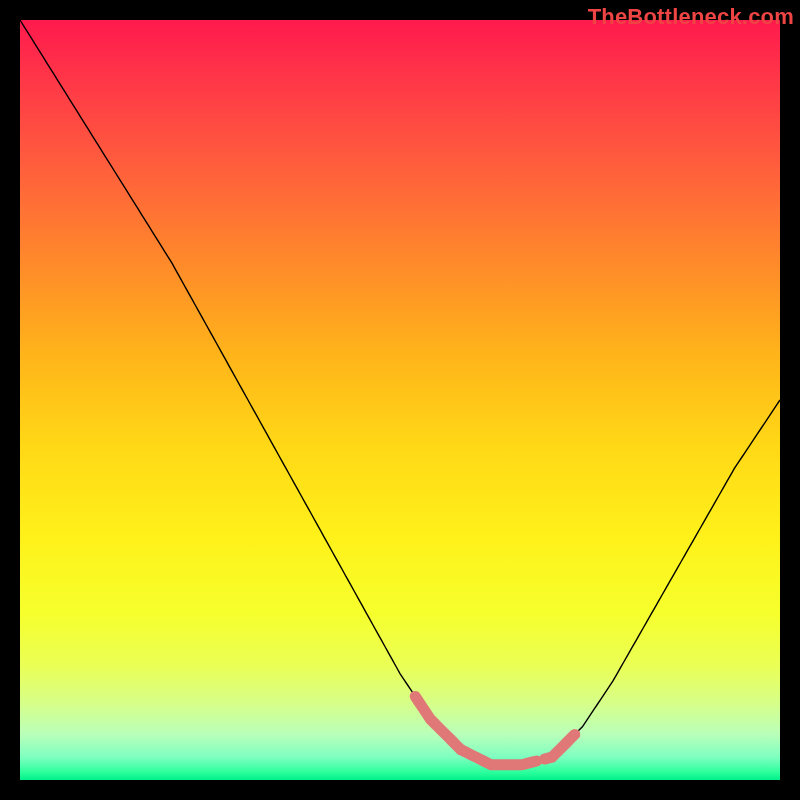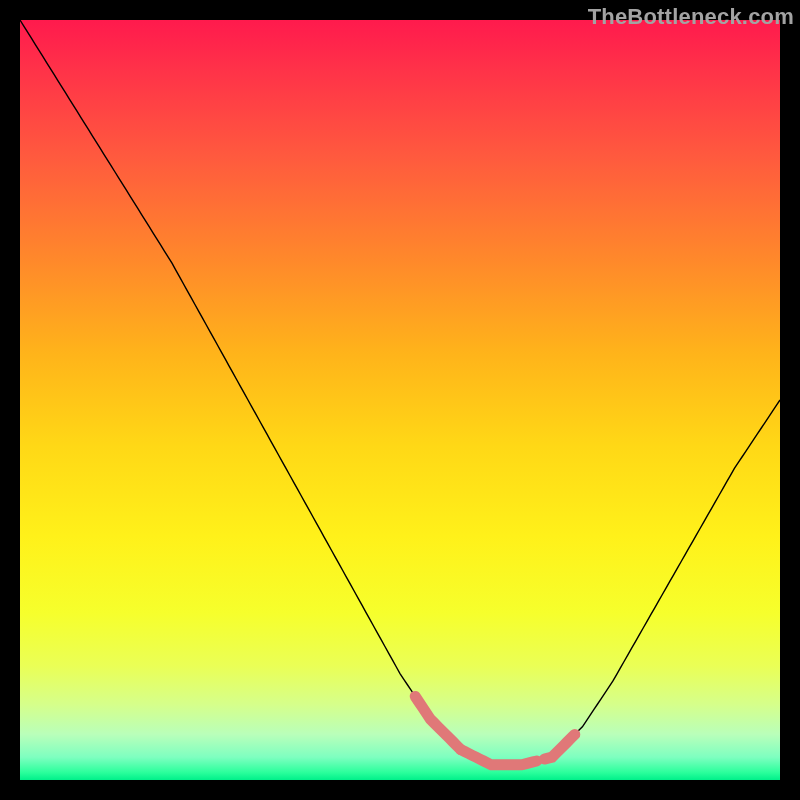--- a/index.html
+++ b/index.html
@@ -13,21 +13,21 @@
   }
   .stage {
     position: relative;
     width: 800px;
     height: 800px;
   }
   .watermark {
     position: absolute;
     top: 4px;
     right: 6px;
-    color: #a3a3a3;
+    color: #ef4444;
     font-size: 22px;
     font-weight: 600;
     letter-spacing: 0.2px;
     user-select: none;
     z-index: 5;
   }
   .plot {
     position: absolute;
     left: 20px;
     top: 20px;

